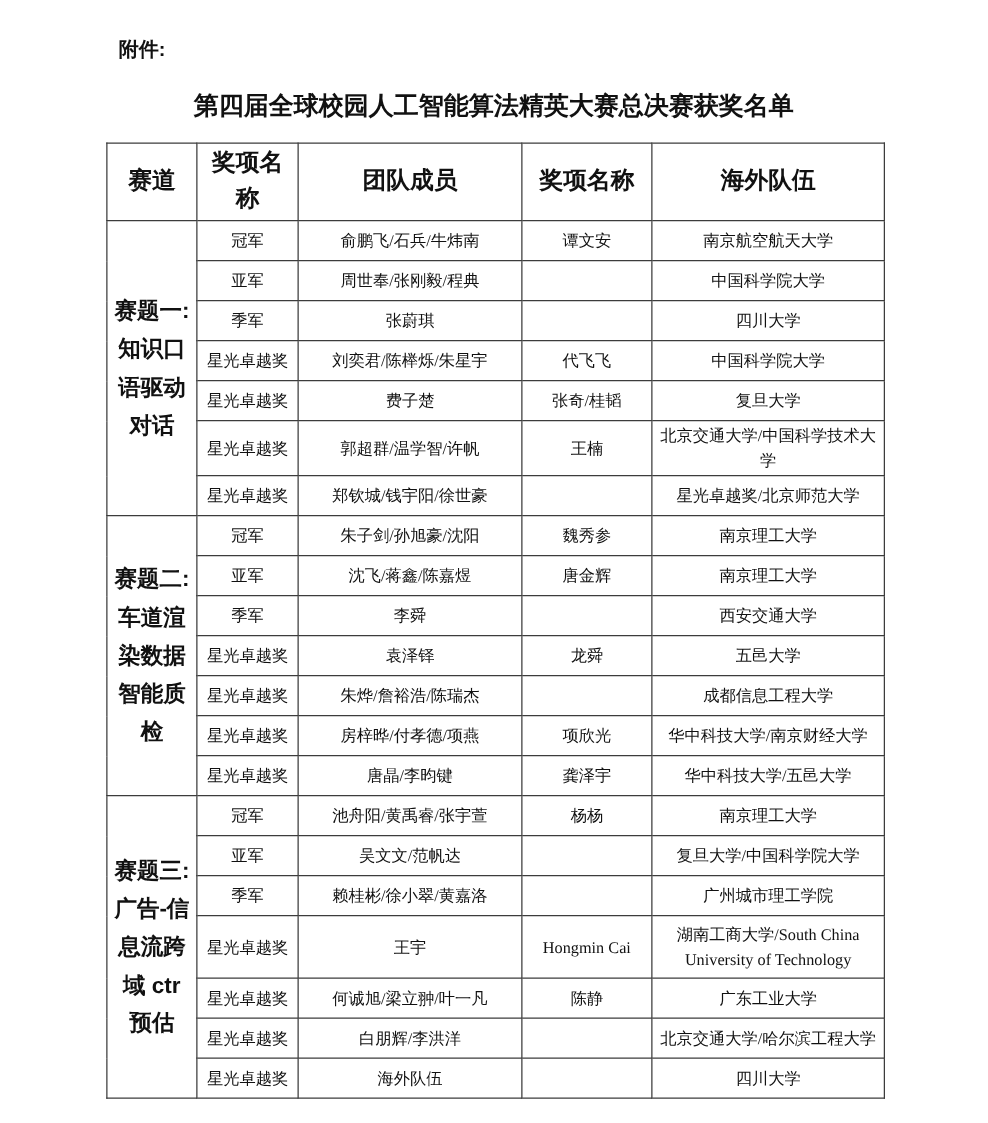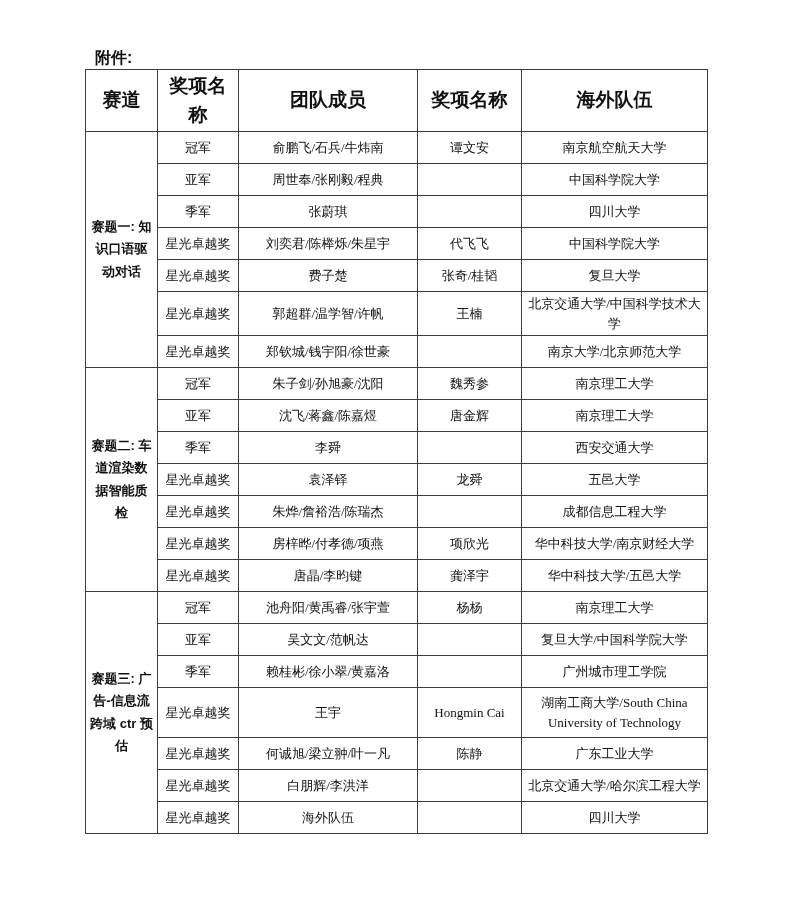--- a/index.html
+++ b/index.html
@@ -1,21 +1,21 @@
 <!DOCTYPE html>
 <html><head>
 <meta charset="utf-8">
 <style>
   html,body { margin:0; padding:0; background:#ffffff; }
   body {
     width:790px; height:898px;
     font-family:"Liberation Serif","DejaVu Serif",serif;
     color:#111;
   }
-  .page { position:relative; padding-top:48px; }
+  .page { position:relative; padding-top:30px; }
   .attachment {
     margin-left:95px;
     font-size:16px; font-weight:bold;
     font-family:"Liberation Sans","DejaVu Sans",sans-serif;
   }
   .doc-title {
     margin:20px 0 16px 0;
     text-align:center;
     font-size:20px; font-weight:bold;
     font-family:"Liberation Sans","DejaVu Sans",sans-serif;
@@ -38,31 +38,32 @@
   .awards thead tr { height:40px; }
   .awards tbody tr { height:32px; }
   .awards tbody tr.tall { height:50px; }
   .awards th {
     font-weight:bold; font-size:19px;
     font-family:"Liberation Sans","DejaVu Sans",sans-serif;
   }
   td.track-cell {
     font-weight:bold;
     font-family:"Liberation Sans","DejaVu Sans",sans-serif;
-    font-size:13px;
+    font-size:18px;
     line-height:1.7;
     padding:2px 4px;
   }
 </style>
 </head>
 <body>
 
 <div class="page">
   <div class="attachment">附件:</div>
 
+  <h1 class="doc-title">第四届全球校园人工智能算法精英大赛总决赛获奖名单</h1>
 
   <table class="awards">
     <colgroup>
       <col style="width:72px">
       <col style="width:81px">
       <col style="width:179px">
       <col style="width:104px">
       <col style="width:186px">
     </colgroup>
     <thead>
@@ -109,21 +110,21 @@
         <tr>
           <td>星光卓越奖</td>
           <td>郭超群/温学智/许帆</td>
           <td>王楠</td>
           <td>北京交通大学/中国科学技术大学</td>
         </tr>
         <tr>
           <td>星光卓越奖</td>
           <td>郑钦城/钱宇阳/徐世豪</td>
           <td></td>
-          <td>南京大学/北京师范大学</td>
+          <td>星光卓越奖/北京师范大学</td>
         </tr>
         <tr>
           <td class="track-cell" rowspan="7">赛题二: 车道渲染数据智能质检</td>
           <td>冠军</td>
           <td>朱子剑/孙旭豪/沈阳</td>
           <td>魏秀参</td>
           <td>南京理工大学</td>
         </tr>
         <tr>
           <td>亚军</td>

